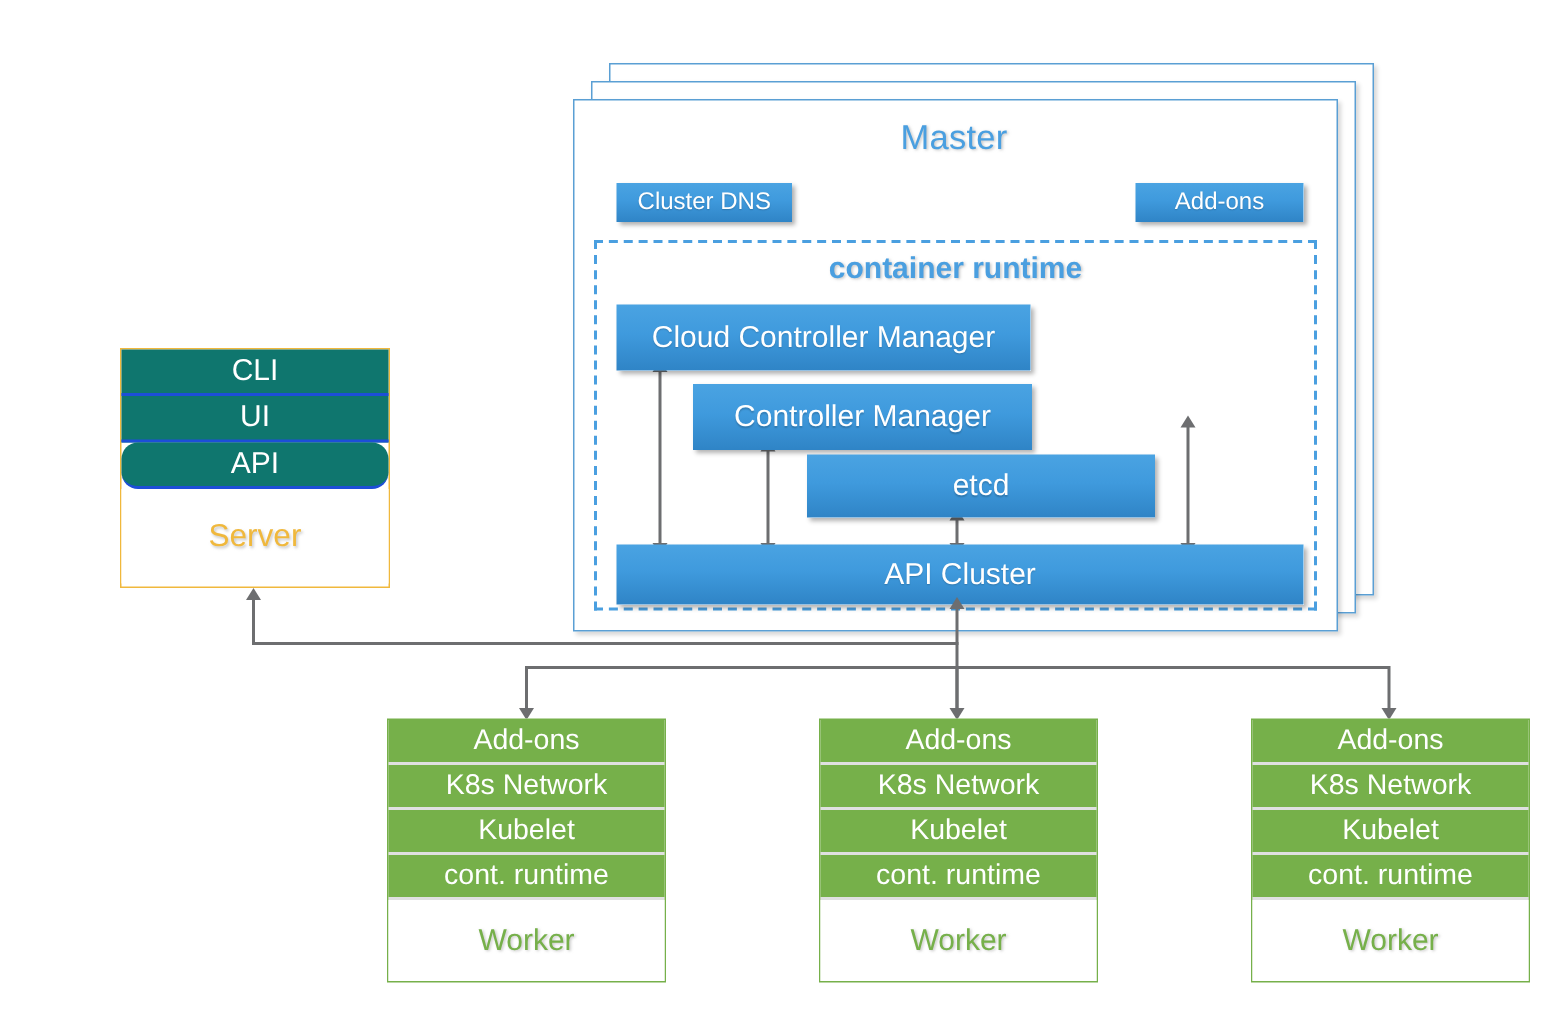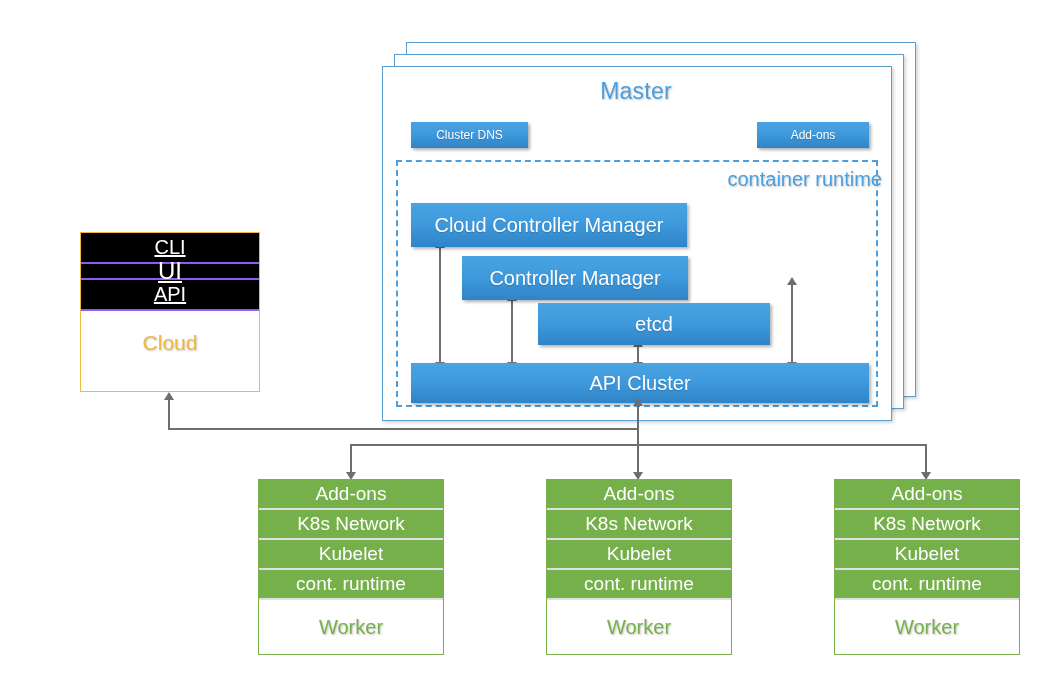--- a/index.html
+++ b/index.html
@@ -45,40 +45,41 @@
   
   .runtime-region {
     border: 2px dashed #4a9fe0;
     background: transparent;
   }
   .runtime-title {
     position: absolute;
     top: 168px;
     left: 392px;
     width: 490px;
-    text-align: right;
+    text-align: center;
     font-size: 20px;
     color: #4a9fe0;
     text-shadow: 1px 1px 2px rgba(150,150,150,0.55);
+    font-weight: bold;
   }
 
   
   .bluebox {
     background: linear-gradient(to bottom, #4aa3e2 0%, #3f9add 45%, #2f84c6 100%);
     color: #ffffff;
     display: flex;
     align-items: center;
     justify-content: center;
     font-size: 20px;
     box-shadow: 2px 2px 3px rgba(0,0,0,0.30);
     text-shadow: 0 1px 1px rgba(0,0,0,0.18);
     white-space: nowrap;
   }
   .bluebox.small {
-    font-size: 12px;
+    font-size: 16px;
     box-shadow: 2px 2px 3px rgba(0,0,0,0.32);
   }
 
   
   .gray-line { background: #6d6e70; }
   .v-line { width: 2px; }
   .h-line { height: 2px; }
 
   .arrow-head {
     position: absolute;
@@ -99,23 +100,22 @@
 
   .bar {
     box-sizing: border-box;
     display: flex;
     align-items: center;
     justify-content: center;
     color: #ffffff;
     white-space: nowrap;
   }
   .bar.orange {
-    background: #000000;
-    border-bottom: 2px solid #8b5cf6;
-    text-decoration: underline;
+    background: #0f766e;
+    border-bottom: 2px solid #1d4ed8;
   }
   .bar.green {
     background: #76b04a;
     border-bottom: 2px solid #dfe0e0;
   }
 
   .footer-label {
     box-sizing: border-box;
     display: flex;
     align-items: center;
@@ -164,23 +164,23 @@
 
   <div class="abs bluebox" style="left:462px; top:256px; width:226px; height:44px;">Controller Manager</div>
 
   <div class="abs bluebox" style="left:526px; top:303px; width:232px; height:42px;margin-left:12px;">etcd</div>
 
 
   <div class="abs bluebox" style="left:411px; top:363px; width:458px; height:40px;">API Cluster</div>
 
   <div class="abs stack-panel orange" style="left:80px; top:232px; width:180px; height:160px;">
     <div class="bar orange" style="height:31px; font-size:20px;">CLI</div>
-    <div class="bar orange" style="height:16px; font-size:24px;">UI</div>
-    <div class="bar orange" style="height:31px; font-size:20px;">API</div>
-    <div class="footer-label orange" style="height:63px; font-size:21px;">Cloud</div>
+    <div class="bar orange" style="height:31px; font-size:20px;">UI</div>
+    <div class="bar orange" style="height:31px; font-size:20px;border-radius:11px;">API</div>
+    <div class="footer-label orange" style="height:63px; font-size:21px;">Server</div>
   </div>
 
   <div class="abs gray-line v-line" style="left:637px; top:403px; height:75px;"></div>
   <div class="abs arrow-head arrow-up" style="left:633px; top:398px;"></div>
 
   <div class="abs gray-line h-line" style="left:168px; top:428px; width:471px;"></div>
   <div class="abs gray-line v-line" style="left:168px; top:399px; height:30px;"></div>
   <div class="abs arrow-head arrow-up" style="left:164px; top:392px;"></div>
 
   <div class="abs gray-line h-line" style="left:350px; top:444px; width:576px;"></div>

